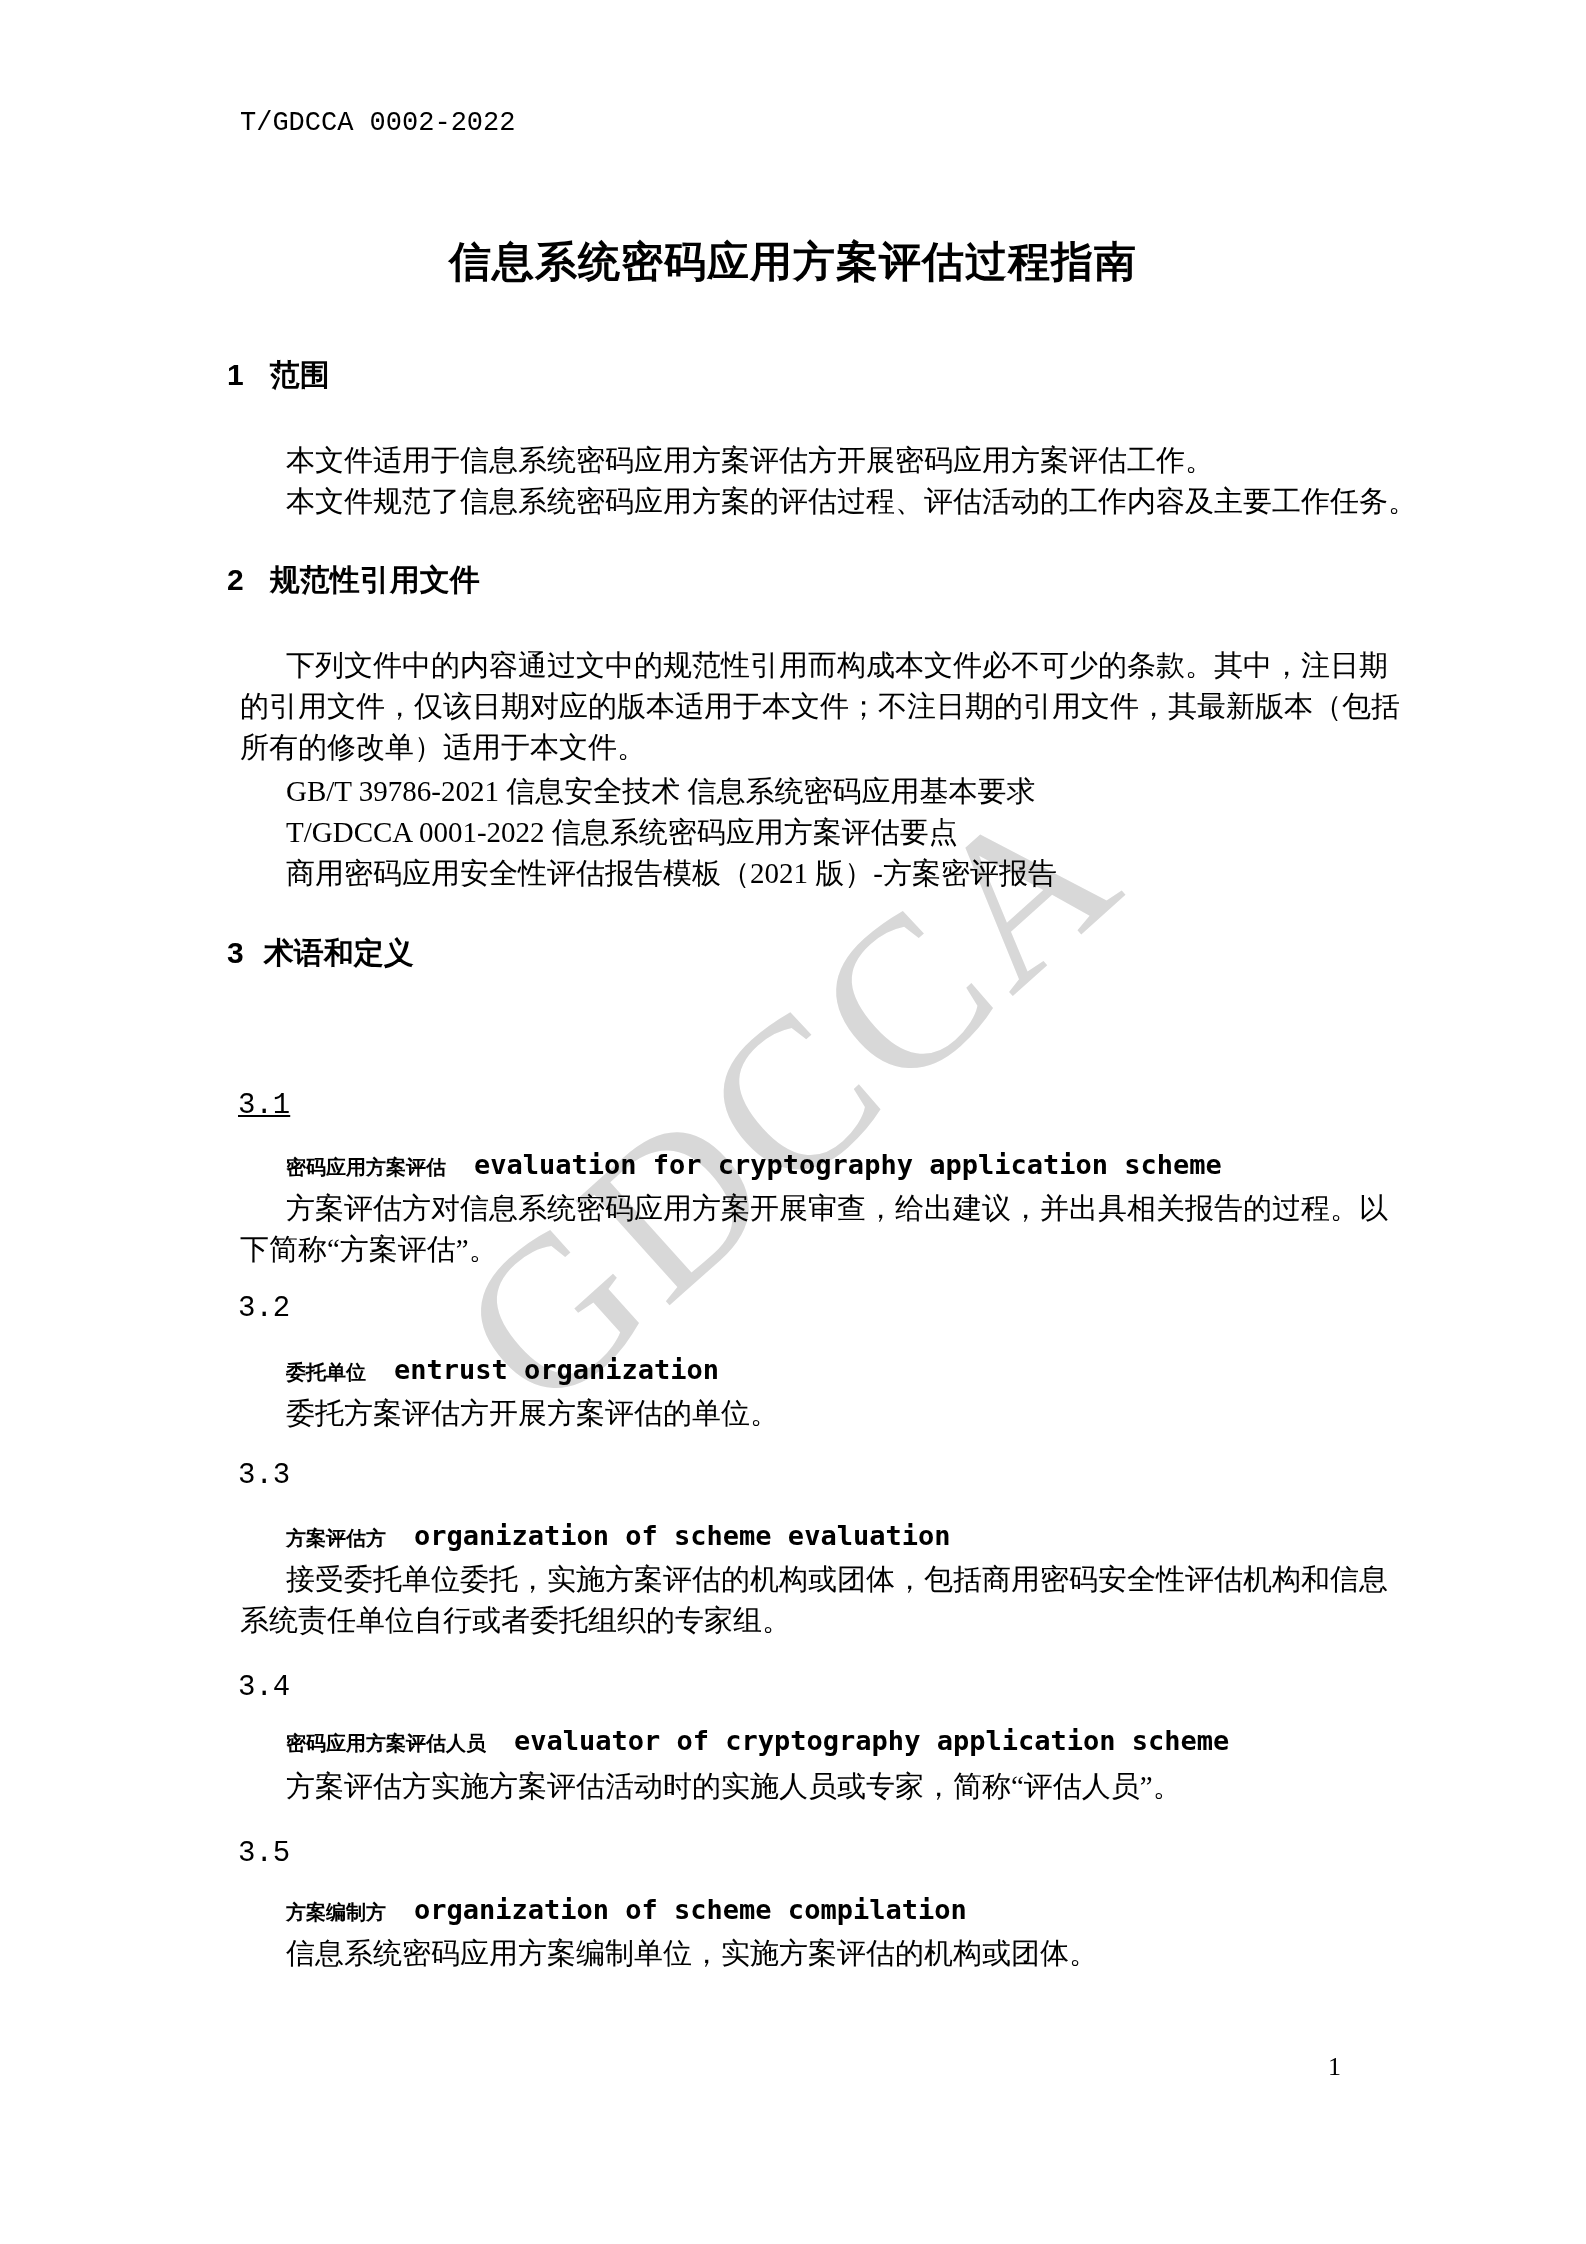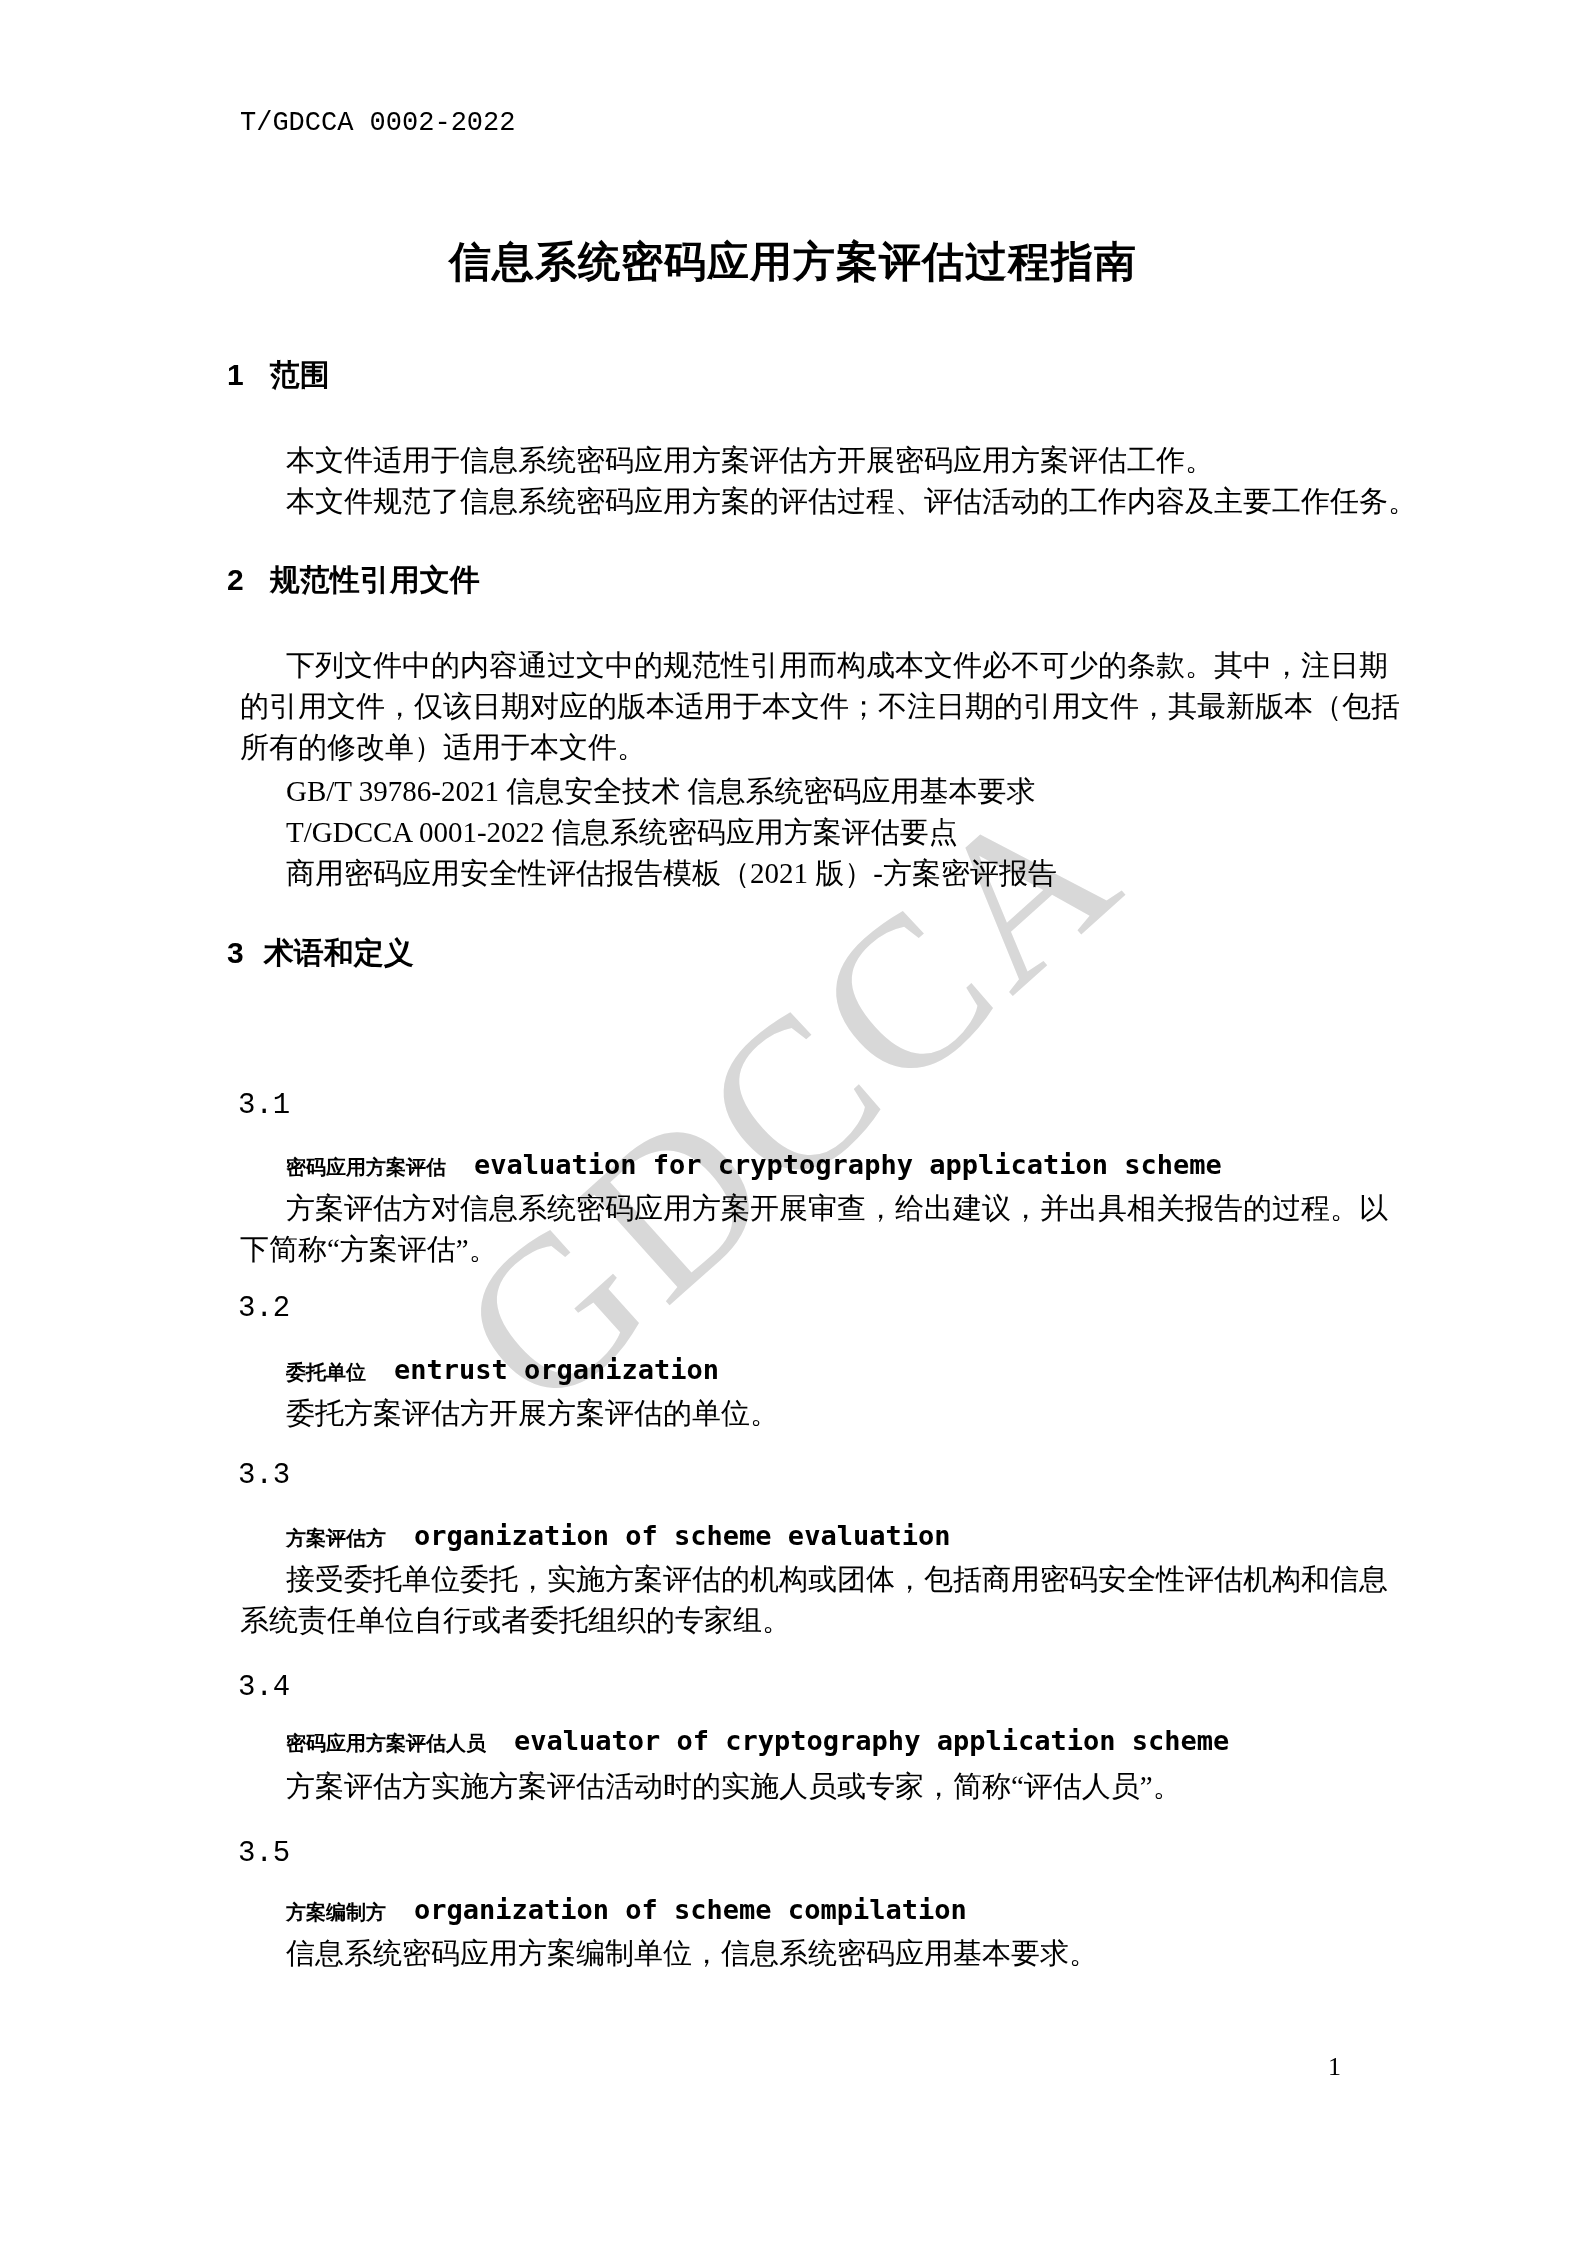--- a/index.html
+++ b/index.html
@@ -113,21 +113,21 @@
   }
 
   
   .pos-h1      { top: 357px; }
   .pos-s1p     { top: 440px; }
   .pos-h2      { top: 562px; }
   .pos-s2p     { top: 645px; }
   .pos-refs    { top: 771px; }
   .pos-h3      { top: 935px; }
   .pos-s3intro { top: 1021px; }
-  .pos-n31     { top: 1089px; }
+  .pos-n31     { top: 1089px; text-decoration: underline; }
   .pos-t31     { top: 1147px; }
   .pos-d31     { top: 1188px; }
   .pos-n32     { top: 1292px; }
   .pos-t32     { top: 1352px; }
   .pos-d32     { top: 1393px; }
   .pos-n33     { top: 1459px; }
   .pos-t33     { top: 1518px; }
   .pos-d33     { top: 1559px; }
   .pos-n34     { top: 1671px; }
   .pos-t34     { top: 1723px; }
@@ -207,19 +207,19 @@
     </div>
     <div class="block pos-d34">
       <div class="line indent">方案评估方实施方案评估活动时的实施人员或专家，简称“评估人员”。</div>
     </div>
 
     <div class="sub-number pos-n35">3.5</div>
     <div class="term-line pos-t35">
       <span class="term-zh">方案编制方</span><span class="term-en">organization of scheme compilation</span>
     </div>
     <div class="block pos-d35">
-      <div class="line indent">信息系统密码应用方案编制单位，信息系统密码应用基本要求。</div>
+      <div class="line indent">信息系统密码应用方案编制单位，实施方案评估的机构或团体。</div>
     </div>
 
     <div class="page-number">1</div>
 
   </div>
 </div>
 
 </body></html>

